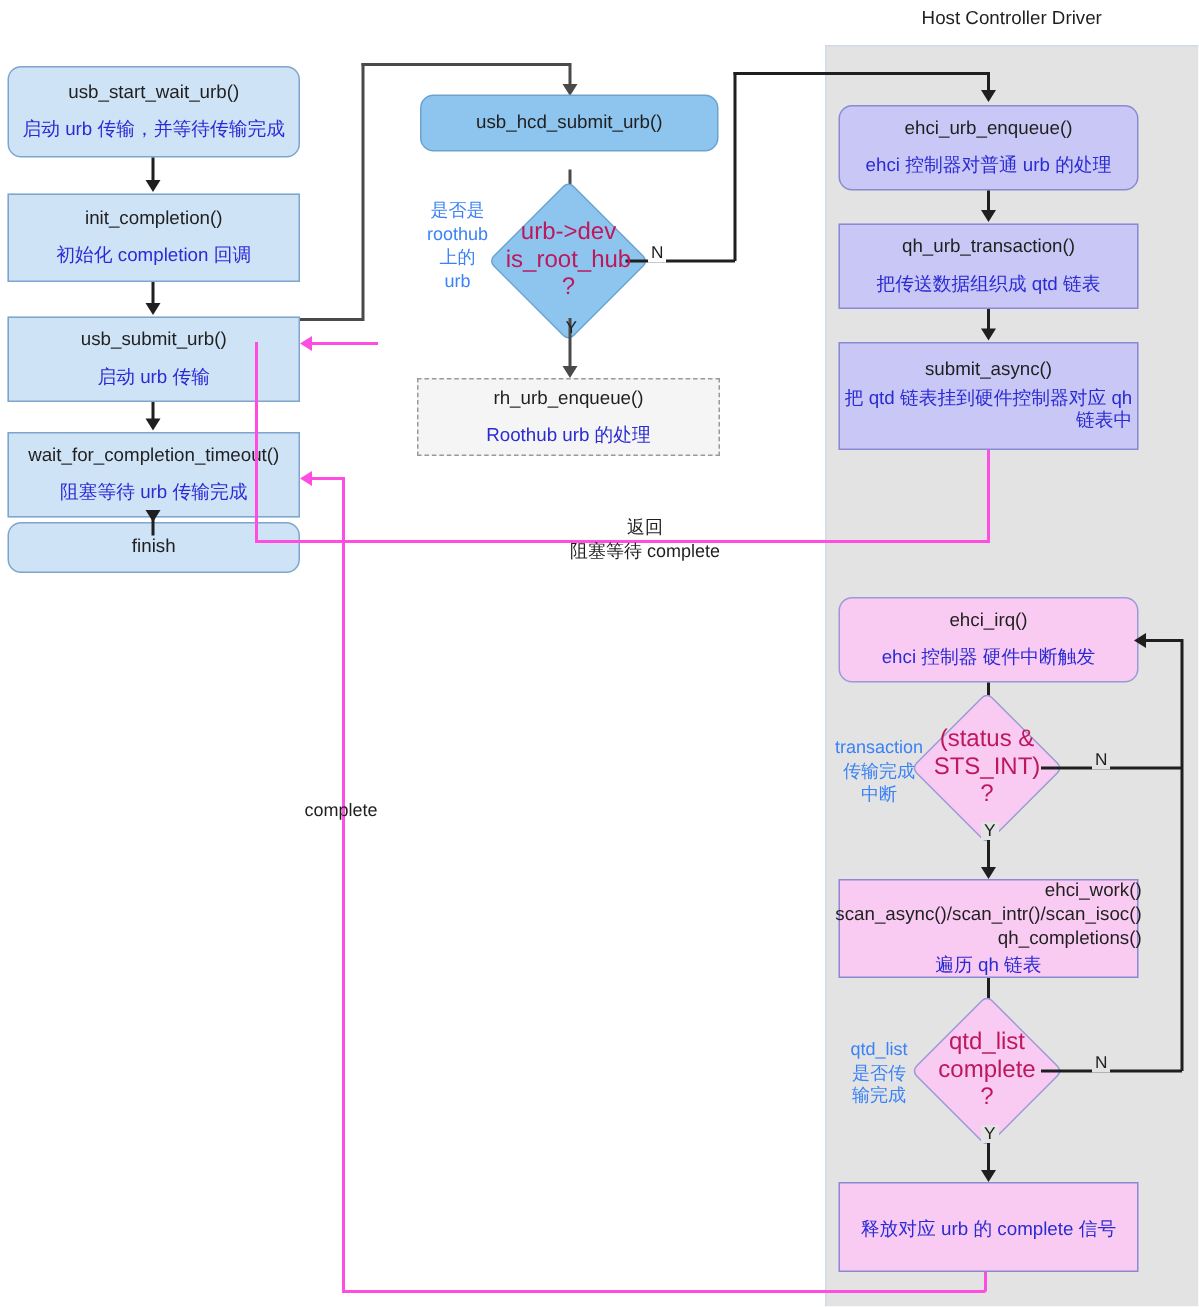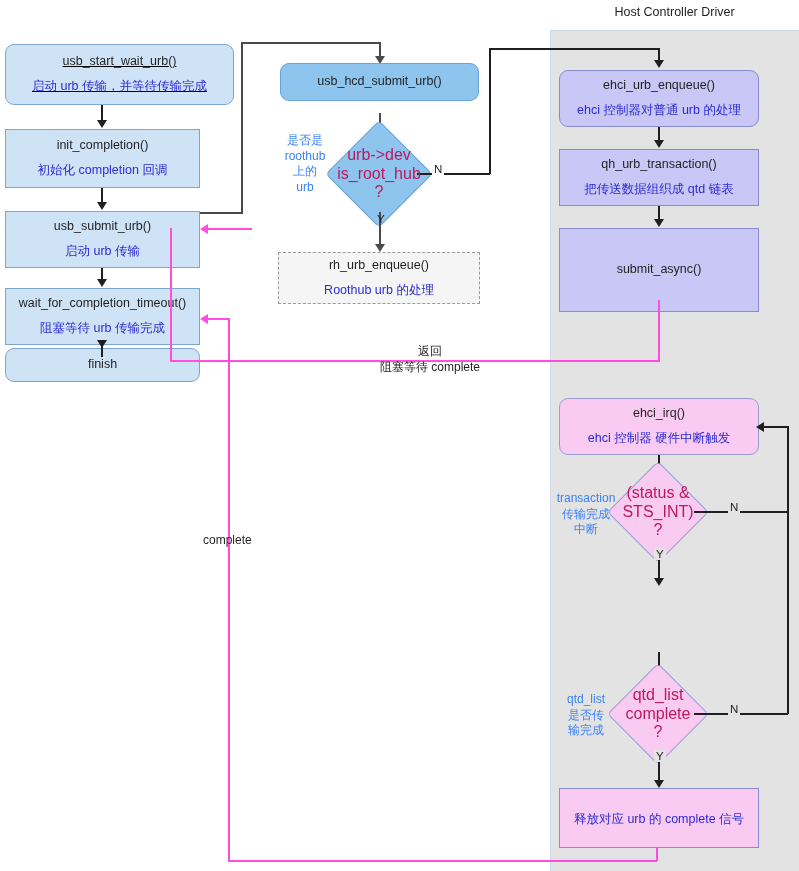--- a/index.html
+++ b/index.html
@@ -46,21 +46,21 @@
   .plainlabel{position:absolute;font-size:12px;color:#1f1f1f;}
 </style>
 </head>
 <body>
 
 <div id="canvas">
 
   <div class="panel" style="left:550px;top:30px;width:249px;height:841px;"></div>
   <div class="panel-title" style="left:550px;top:5px;width:249px;">Host Controller Driver</div>
 
-  <div class="node blue r8" style="left:5px;top:44px;width:229px;height:61px;text-decoration:underline;">
+  <div class="node blue r8" style="left:5px;top:44px;width:195px;height:61px;">
     <div class="fn">usb_start_wait_urb()</div>
     <div class="cn">启动 urb 传输，并等待传输完成</div>
   </div>
 
   <div class="node blue r0" style="left:5px;top:129px;width:195px;height:59px;">
     <div class="fn">init_completion()</div>
     <div class="cn">初始化 completion 回调</div>
   </div>
 
   <div class="node blue r0" style="left:5px;top:211px;width:195px;height:57px;">
@@ -139,22 +139,24 @@
   <div class="arrow down" style="left:654px;top:140px;"></div>
 
   <div class="node purple r0" style="left:559px;top:149px;width:200px;height:57px;">
     <div class="fn">qh_urb_transaction()</div>
     <div class="cn">把传送数据组织成 qtd 链表</div>
   </div>
 
   <div class="edge v" style="left:658px;top:206px;height:14px;"></div>
   <div class="arrow down" style="left:654px;top:219px;"></div>
 
-  <div class="node purple r0" style="left:559px;top:228px;width:200px;height:84px;">
+  <div class="node purple r0" style="left:559px;top:228px;width:200px;height:72px;">
     <div class="fn">submit_async()</div>
+    <div class="cn tight">把 qtd 链表挂到硬件控制器对应 qh
+链表中</div>
   </div>
 
   <div class="medge v" style="left:658px;top:300px;height:61px;"></div>
   <div class="medge h" style="left:170px;top:360px;width:490px;"></div>
   <div class="medge v" style="left:170px;top:228px;height:133px;"></div>
   <div class="medge h" style="left:207px;top:228px;width:45px;"></div>
   <div class="arrow left m" style="left:200px;top:224px;"></div>
 
   <div class="midlabel" style="left:360px;top:343px;width:140px;">返回
 阻塞等待 complete</div>
@@ -178,20 +180,26 @@
 传输完成
 中断</div>
 
   <div class="edge h" style="left:694px;top:511px;width:94px;"></div>
   <div class="elabel onpanel" style="left:728px;top:501px;">N</div>
 
   <div class="edge v" style="left:658px;top:548px;height:32px;"></div>
   <div class="elabel onpanel" style="left:654px;top:548px;">Y</div>
   <div class="arrow down" style="left:654px;top:578px;"></div>
 
+  <div class="node pink r0" style="left:559px;top:586px;width:200px;height:66px;">
+    <div class="fn">ehci_work()
+scan_async()/scan_intr()/scan_isoc()
+qh_completions()</div>
+    <div class="cn tight">遍历 qh 链表</div>
+  </div>
 
   <div class="edge v" style="left:658px;top:652px;height:20px;"></div>
   <div class="arrow down" style="left:654px;top:670px;"></div>
 
   <div class="diamond dia-pink" style="left:622px;top:678px;width:72px;height:72px;">
     <div class="dshape"></div>
     <div class="dtext">qtd_list
 complete
 ?</div>
   </div>

